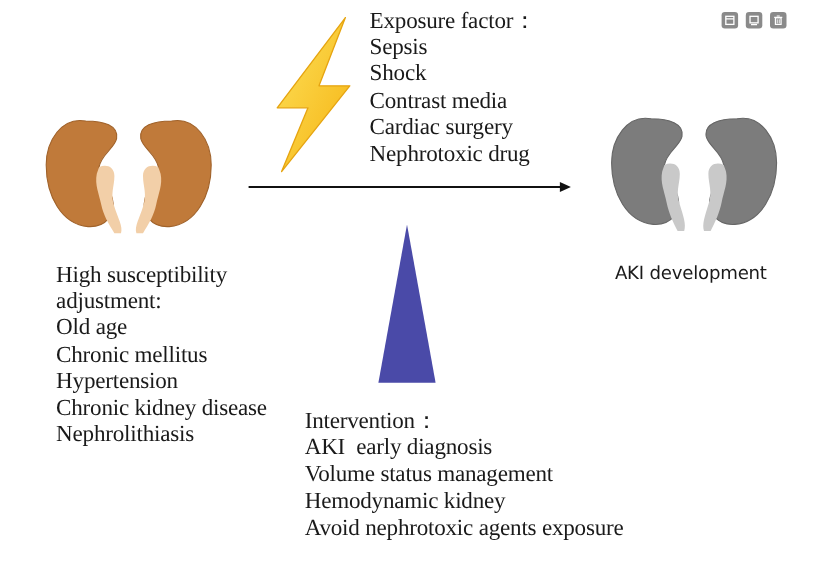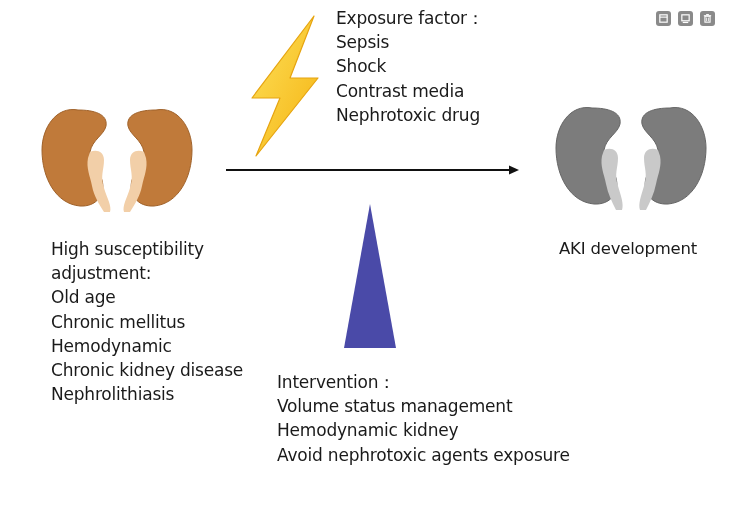--- a/index.html
+++ b/index.html
@@ -8,21 +8,21 @@
       font-family: "DejaVu Sans", sans-serif;
       color: #1a1a1a;
     }
     .abs { position: absolute; }
     .toolbar { position: absolute; top: 11px; left: 656px; display: flex; gap: 7px; }
     .tb-btn {
       width: 15px; height: 15px; background: #8a8a8a; border-radius: 3px;
       display: flex; align-items: center; justify-content: center; cursor: pointer;
     }
     .tb-btn svg { width: 11px; height: 11px; }
-    .text-block { font-size: 17px; line-height: 24.2px; letter-spacing: -0.2px; }
+    .text-block { font-size: 21px; line-height: 24.2px; letter-spacing: -0.2px; font-family: Liberation Serif, serif; }
     .text-block div { white-space: nowrap; }
     #exposure { left: 336px; top: 6px; }
     #population { left: 51px; top: 237px; }
     #intervention { left: 277px; top: 370px; }
     #aki-label { left: 559px; top: 239px; font-size: 16.5px; white-space: nowrap; letter-spacing: -0.2px; text-align: center; }
   </style>
 </head>
 <body>
 
 <div class="toolbar">
@@ -81,33 +81,35 @@
     <path id="au-left" d="M604,150 C610,147 618,149 618,158 C618,168 614,174 618,186 C621,196 624,204 622,210 L616,210 C612,202 608,194 606,184 C604,174 600,166 602,156 Z" fill="#c9c9c9"></path>
     <path id="au-right" d="M658,150 C652,147 644,149 644,158 C644,168 648,174 644,186 C641,196 638,204 640,210 L646,210 C650,202 654,194 656,184 C658,174 662,166 660,156 Z" fill="#c9c9c9"></path>
   </g>
 </svg>
 
 <div class="abs text-block" id="exposure">
   <div>Exposure factor：</div>
   <div>Sepsis</div>
   <div>Shock</div>
   <div>Contrast media</div>
+  <div>Cardiac surgery</div>
   <div>Nephrotoxic drug</div>
 </div>
 
 <div class="abs text-block" id="population">
   <div>High susceptibility</div>
   <div>adjustment:</div>
   <div>Old age</div>
   <div>Chronic mellitus</div>
-  <div>Hemodynamic</div>
+  <div>Hypertension</div>
   <div>Chronic kidney disease</div>
   <div>Nephrolithiasis</div>
 </div>
 
 <div class="abs" id="aki-label">AKI development</div>
 
 <div class="abs text-block" id="intervention">
   <div>Intervention：</div>
+  <div style="white-space:pre">AKI  early diagnosis</div>
   <div>Volume status management</div>
   <div>Hemodynamic kidney</div>
   <div>Avoid nephrotoxic agents exposure</div>
 </div>
 
 </body></html>

